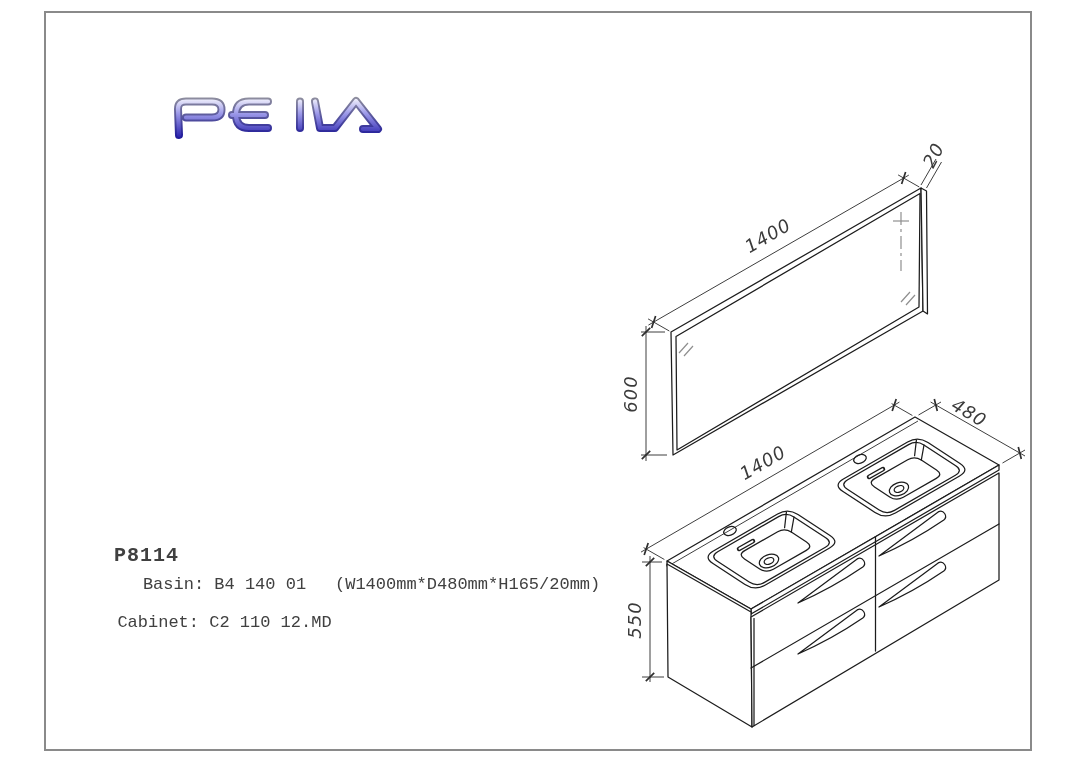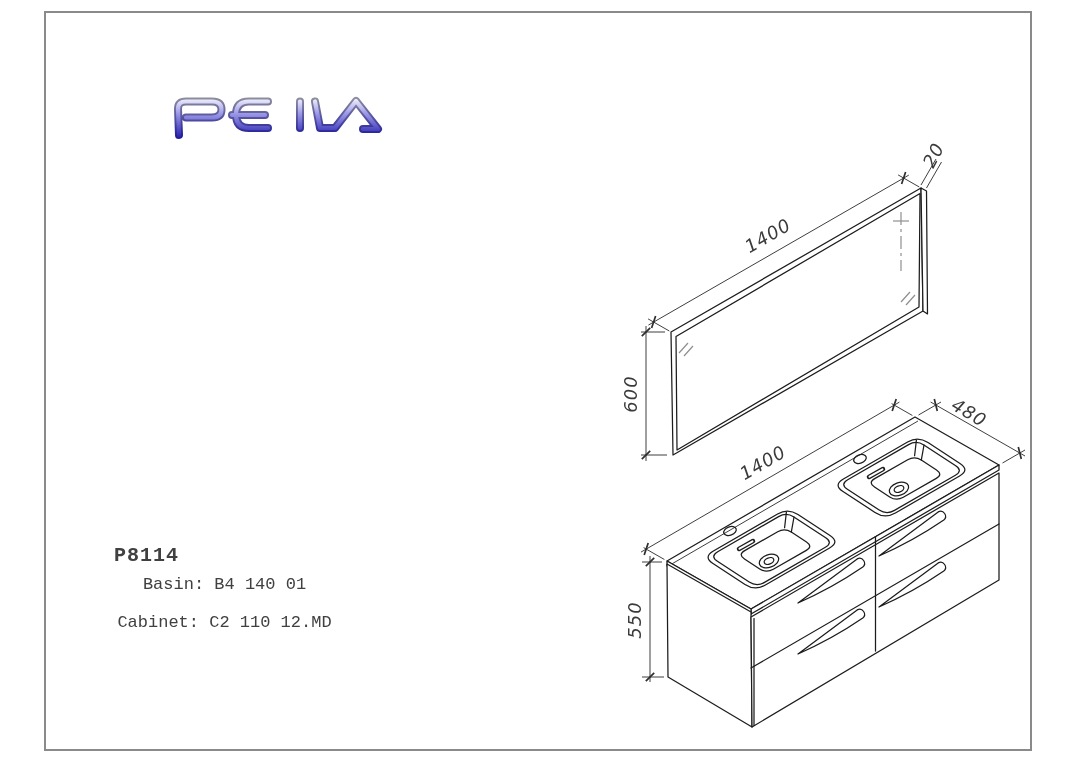--- a/index.html
+++ b/index.html
@@ -161,20 +161,21 @@
         <path class="tick" d="M645.8,566.2 L654.2,557.8 M645.8,681.2 L654.2,672.8"></path>
         <text class="dim" x="641" y="620" text-anchor="middle" transform="rotate(-90 641 620)">550</text>
       </g>
     </g>
   </svg>
 
   <div class="specs">
     <div class="model">P8114</div>
     <div class="spec-row">
       <span class="lbl">Basin: B4 140 01</span>
+      <span class="val">(W1400mm*D480mm*H165/20mm)</span>
     </div>
     <div class="spec-row">
       <span class="lbl">Cabinet: C2 110 12.MD</span>
     </div>
     <div class="spec-row">
     </div>
   </div>
 
 </div>
 

